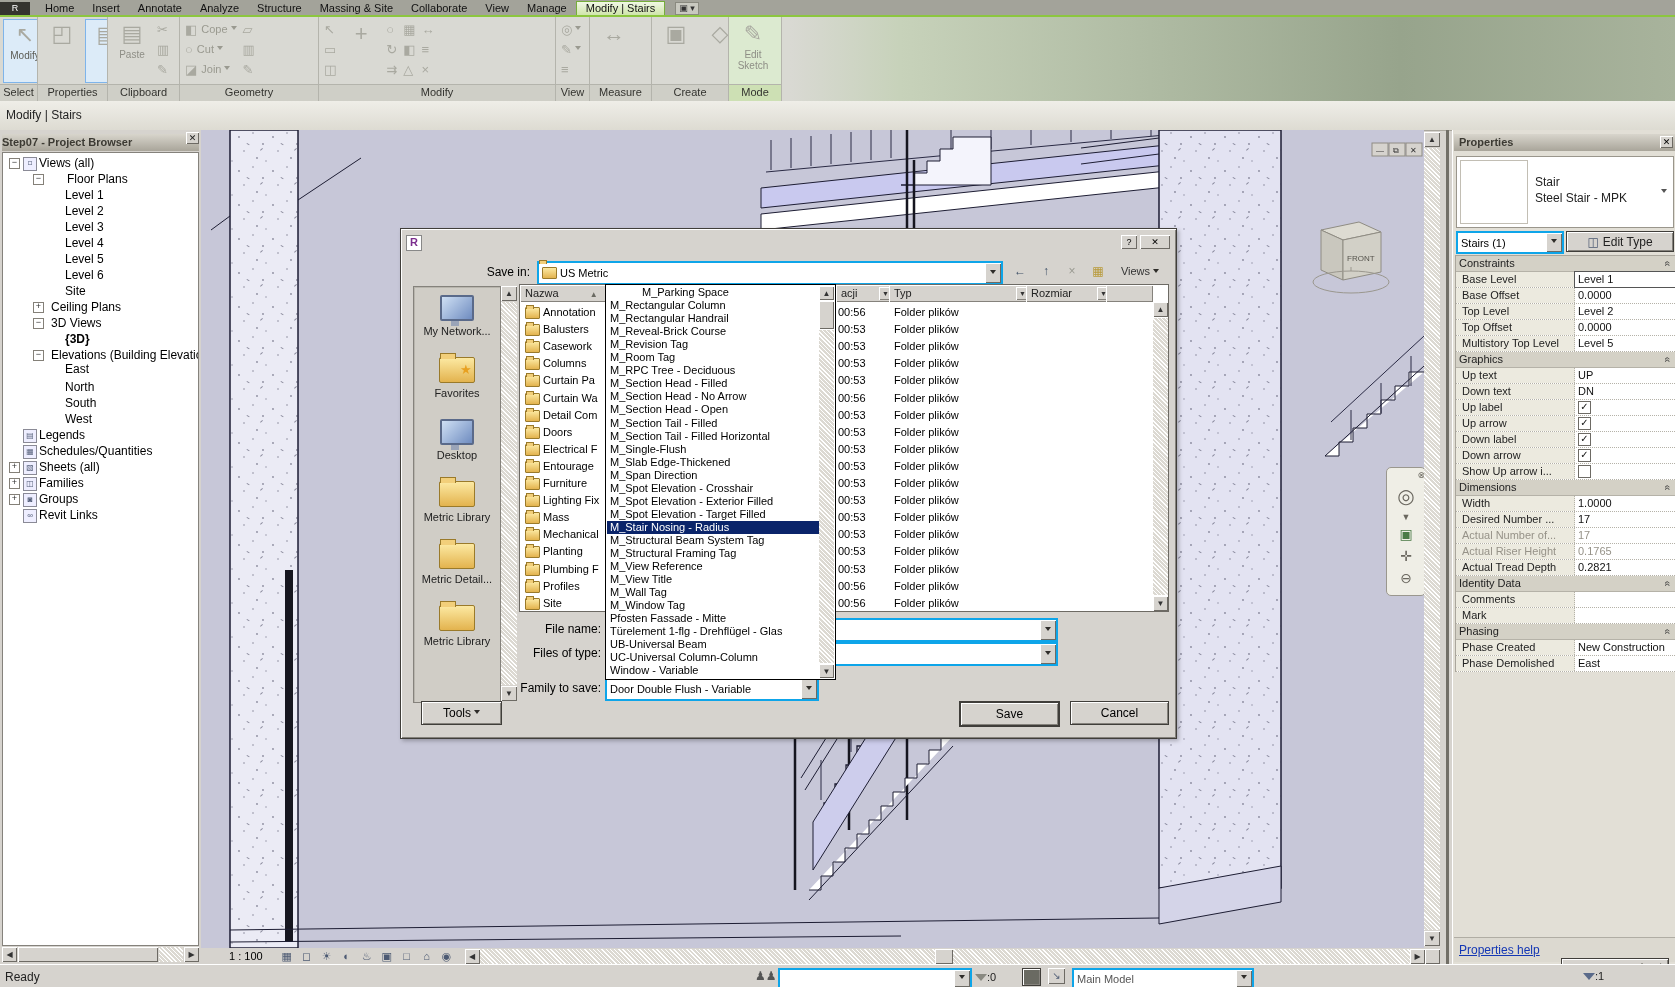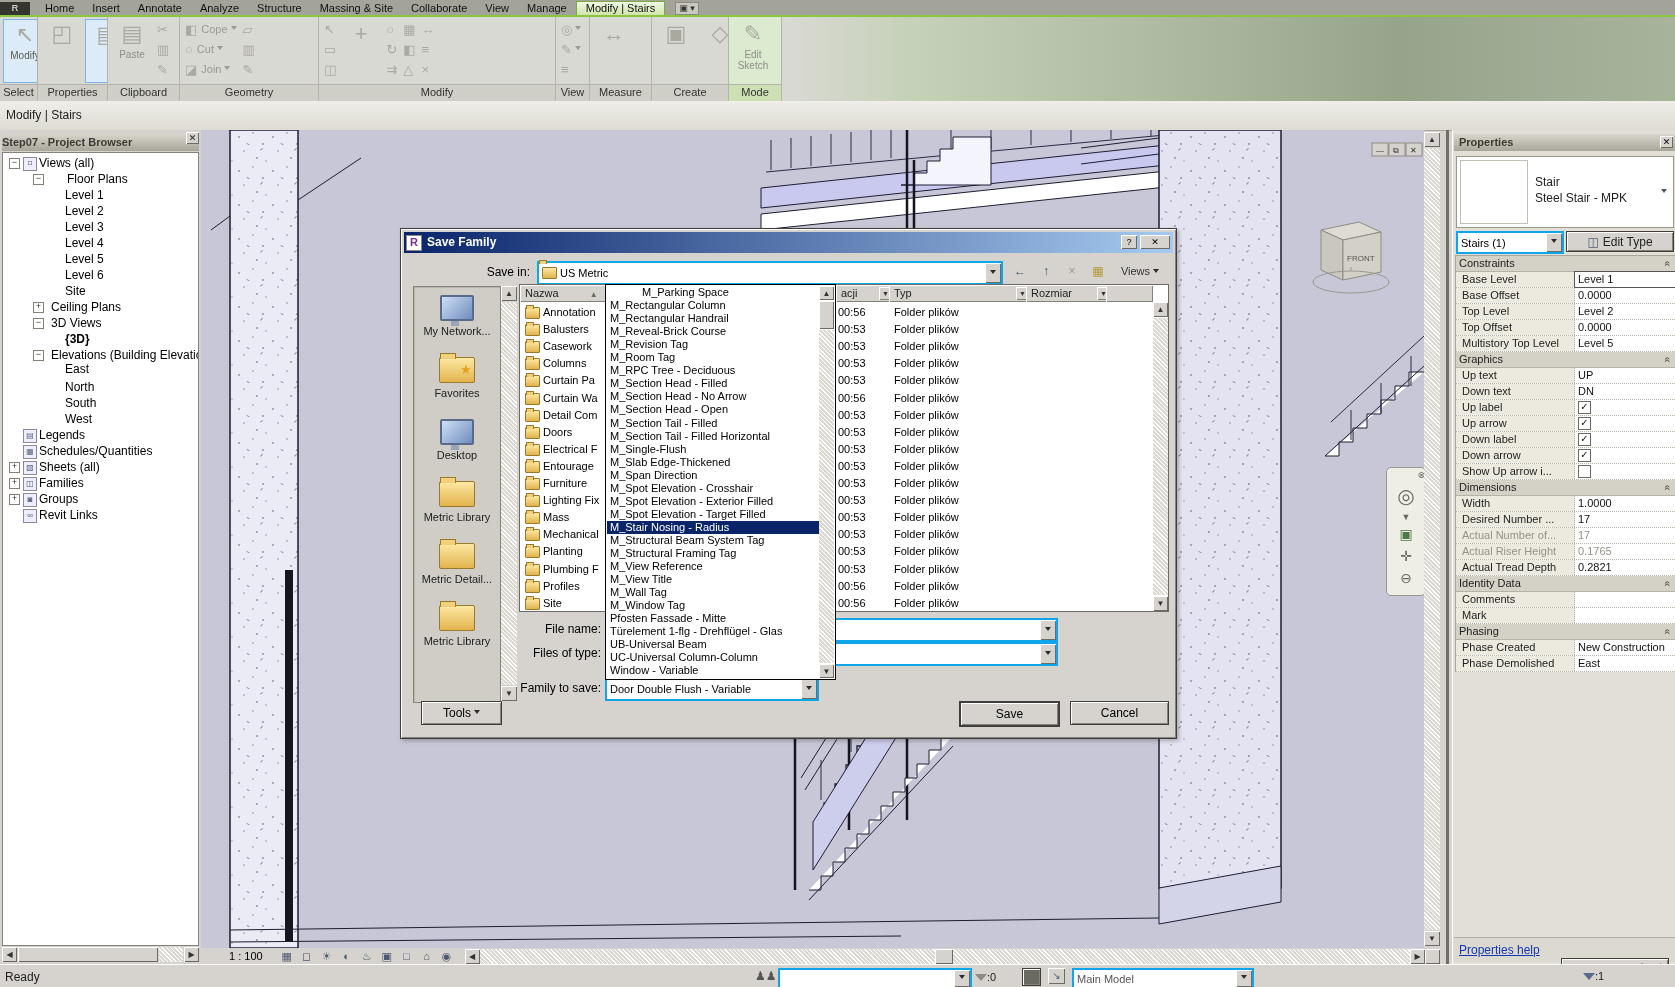--- a/index.html
+++ b/index.html
@@ -731,23 +731,20 @@
     <div class="combo abs" style="left:1072px;top:3px;width:178px;height:17px;">
       <span class="cv" style="color:#555;">Main Model</span>
       <span class="dropbtn">
           <span class="caret"></span>
         </span>
     </div>
     <span class="abs" style="left:1583px;top:4px;"><span class="funnel" style="border-top-color:#5a6a8a;"></span><span style="font-size:11px;color:#222;">:1</span></span>
   </div>
 
   <div id="dialog" class="abs">
-    <div id="dtitle" class="nowrap">
-      <span>Save Family</span>
-    </div>
     <div id="dicon">R</div>
     <div class="tbtn raised" style="right:39px;">?</div>
     <div class="tbtn raised" style="right:6px;width:30px;">✕</div>
 
     <div id="saveinlbl">Save in:</div>
     <div id="saveincombo" class="combo">
       <span class="foldico" style="position:static;display:inline-block;margin-left:3px;"></span>
       <span class="cv">US Metric</span>
       <span class="dropbtn">
           <span class="caret"></span>

